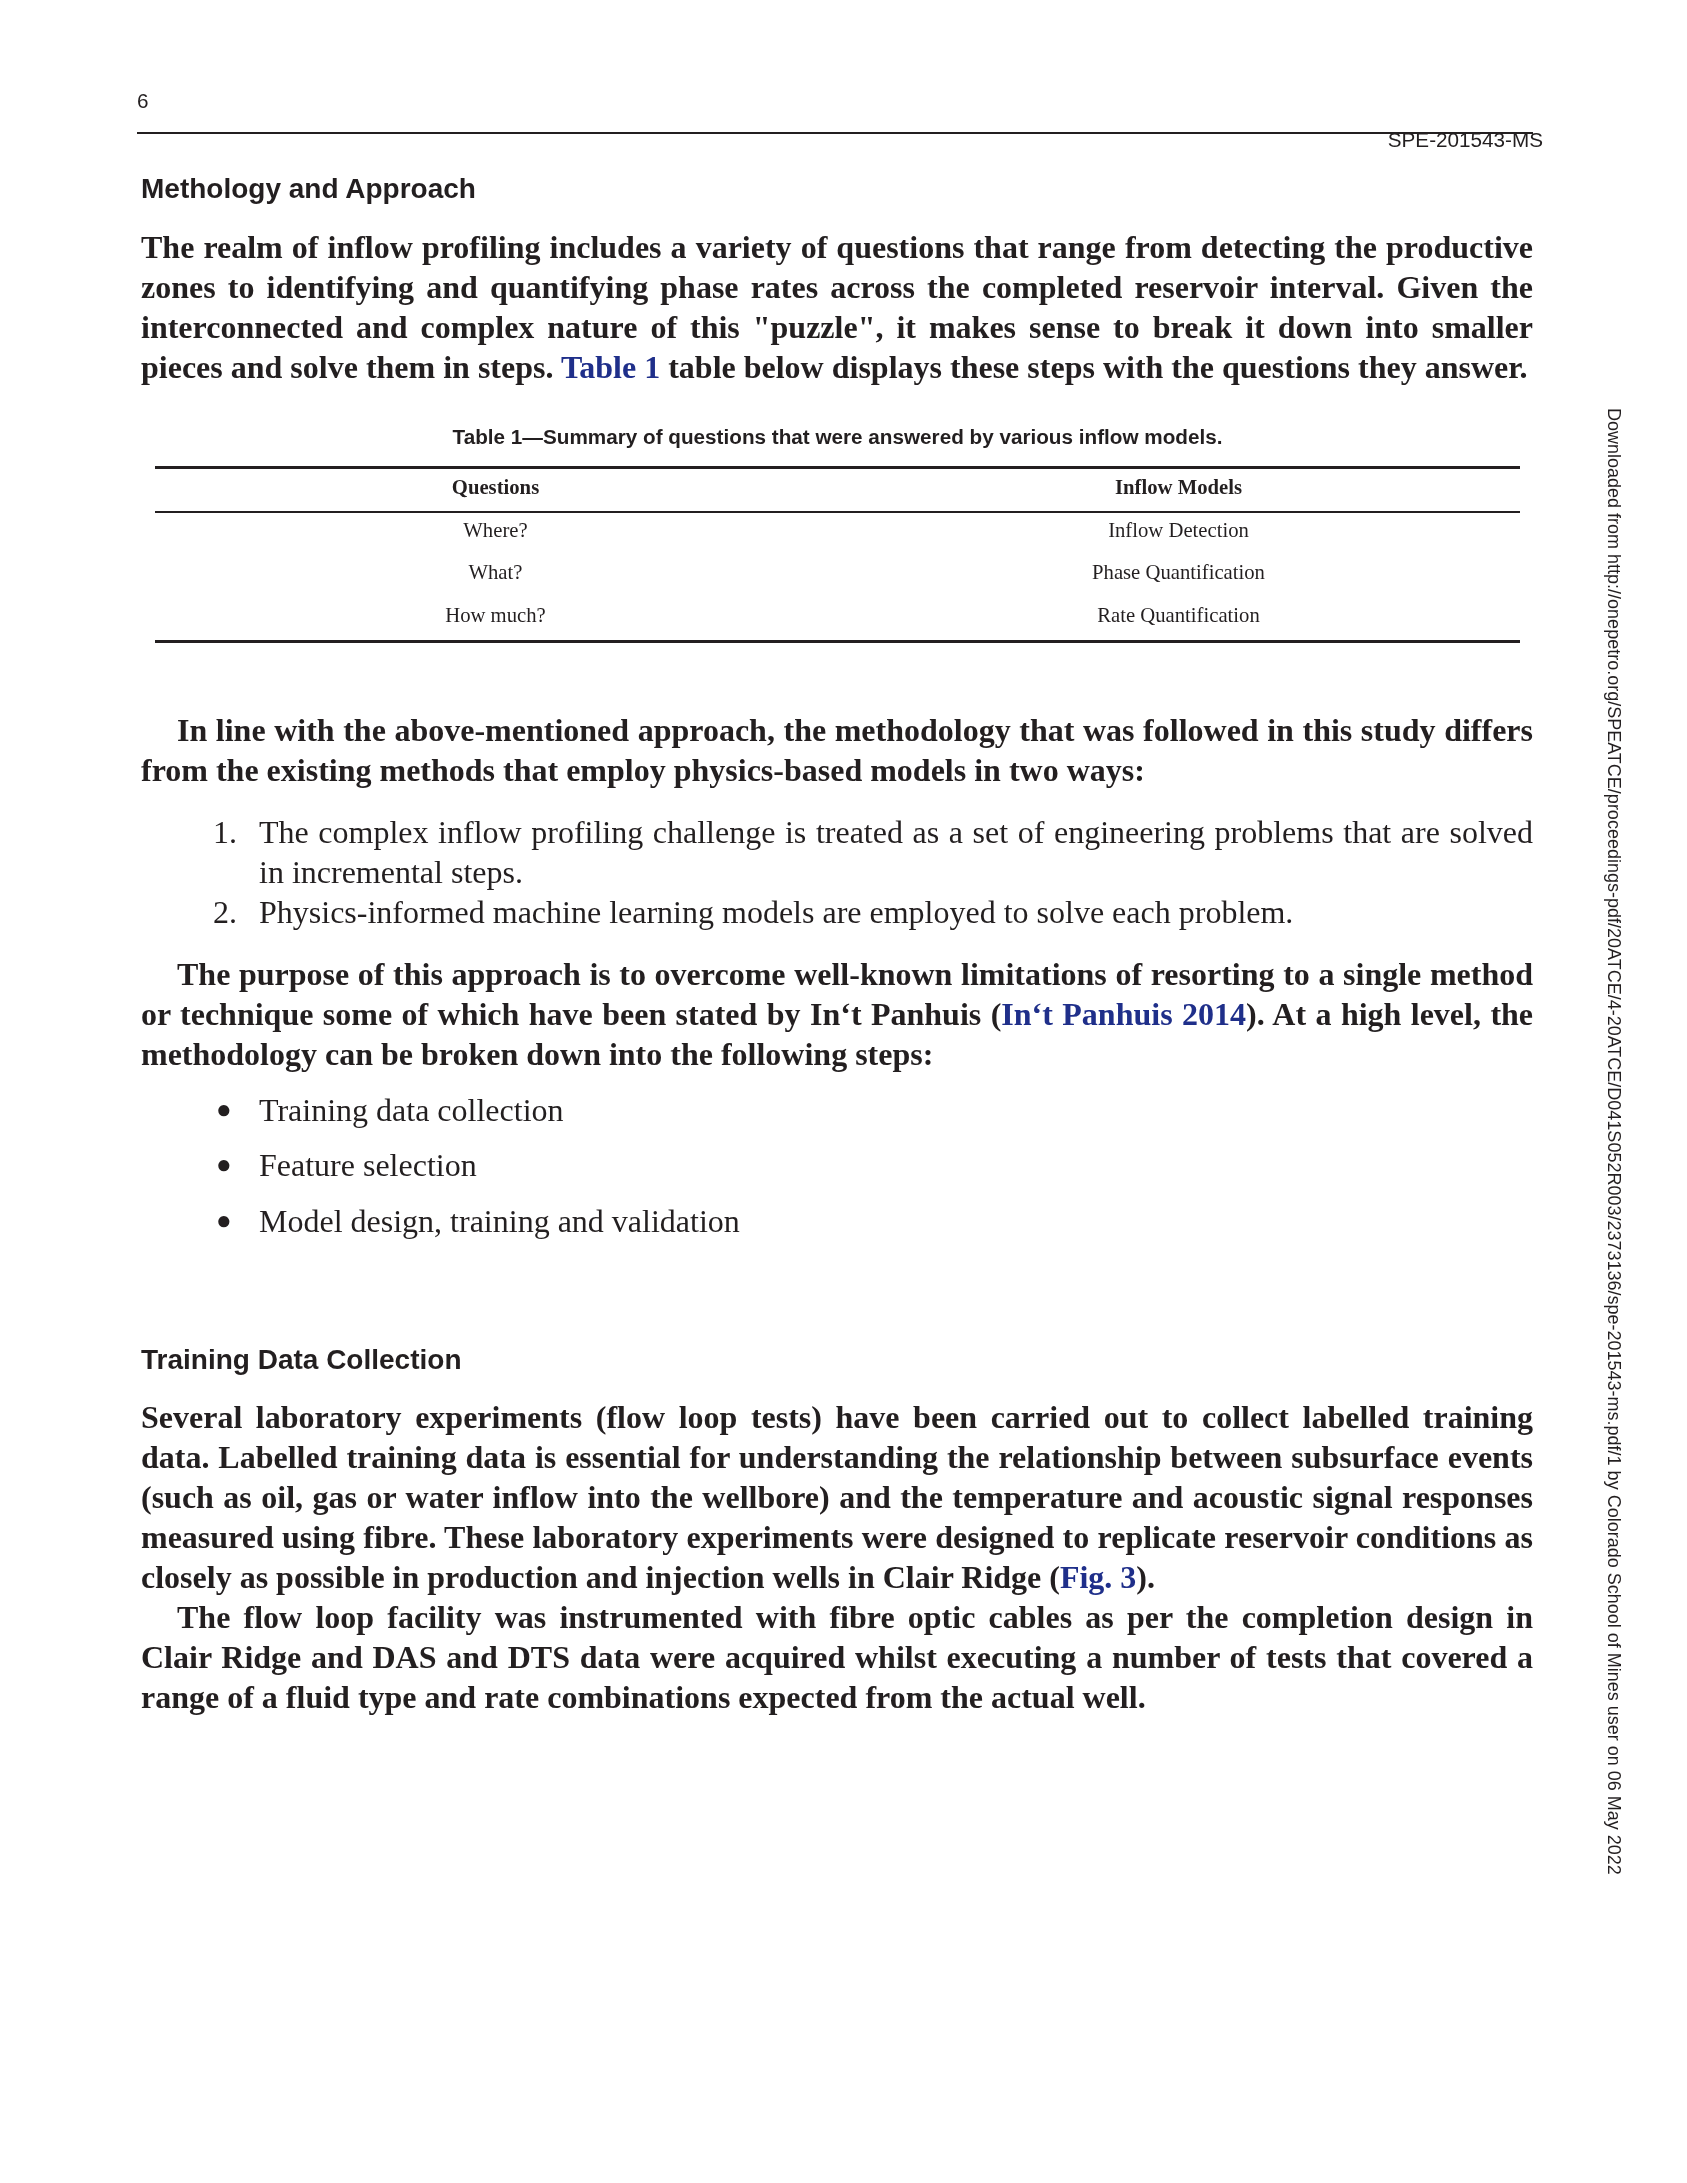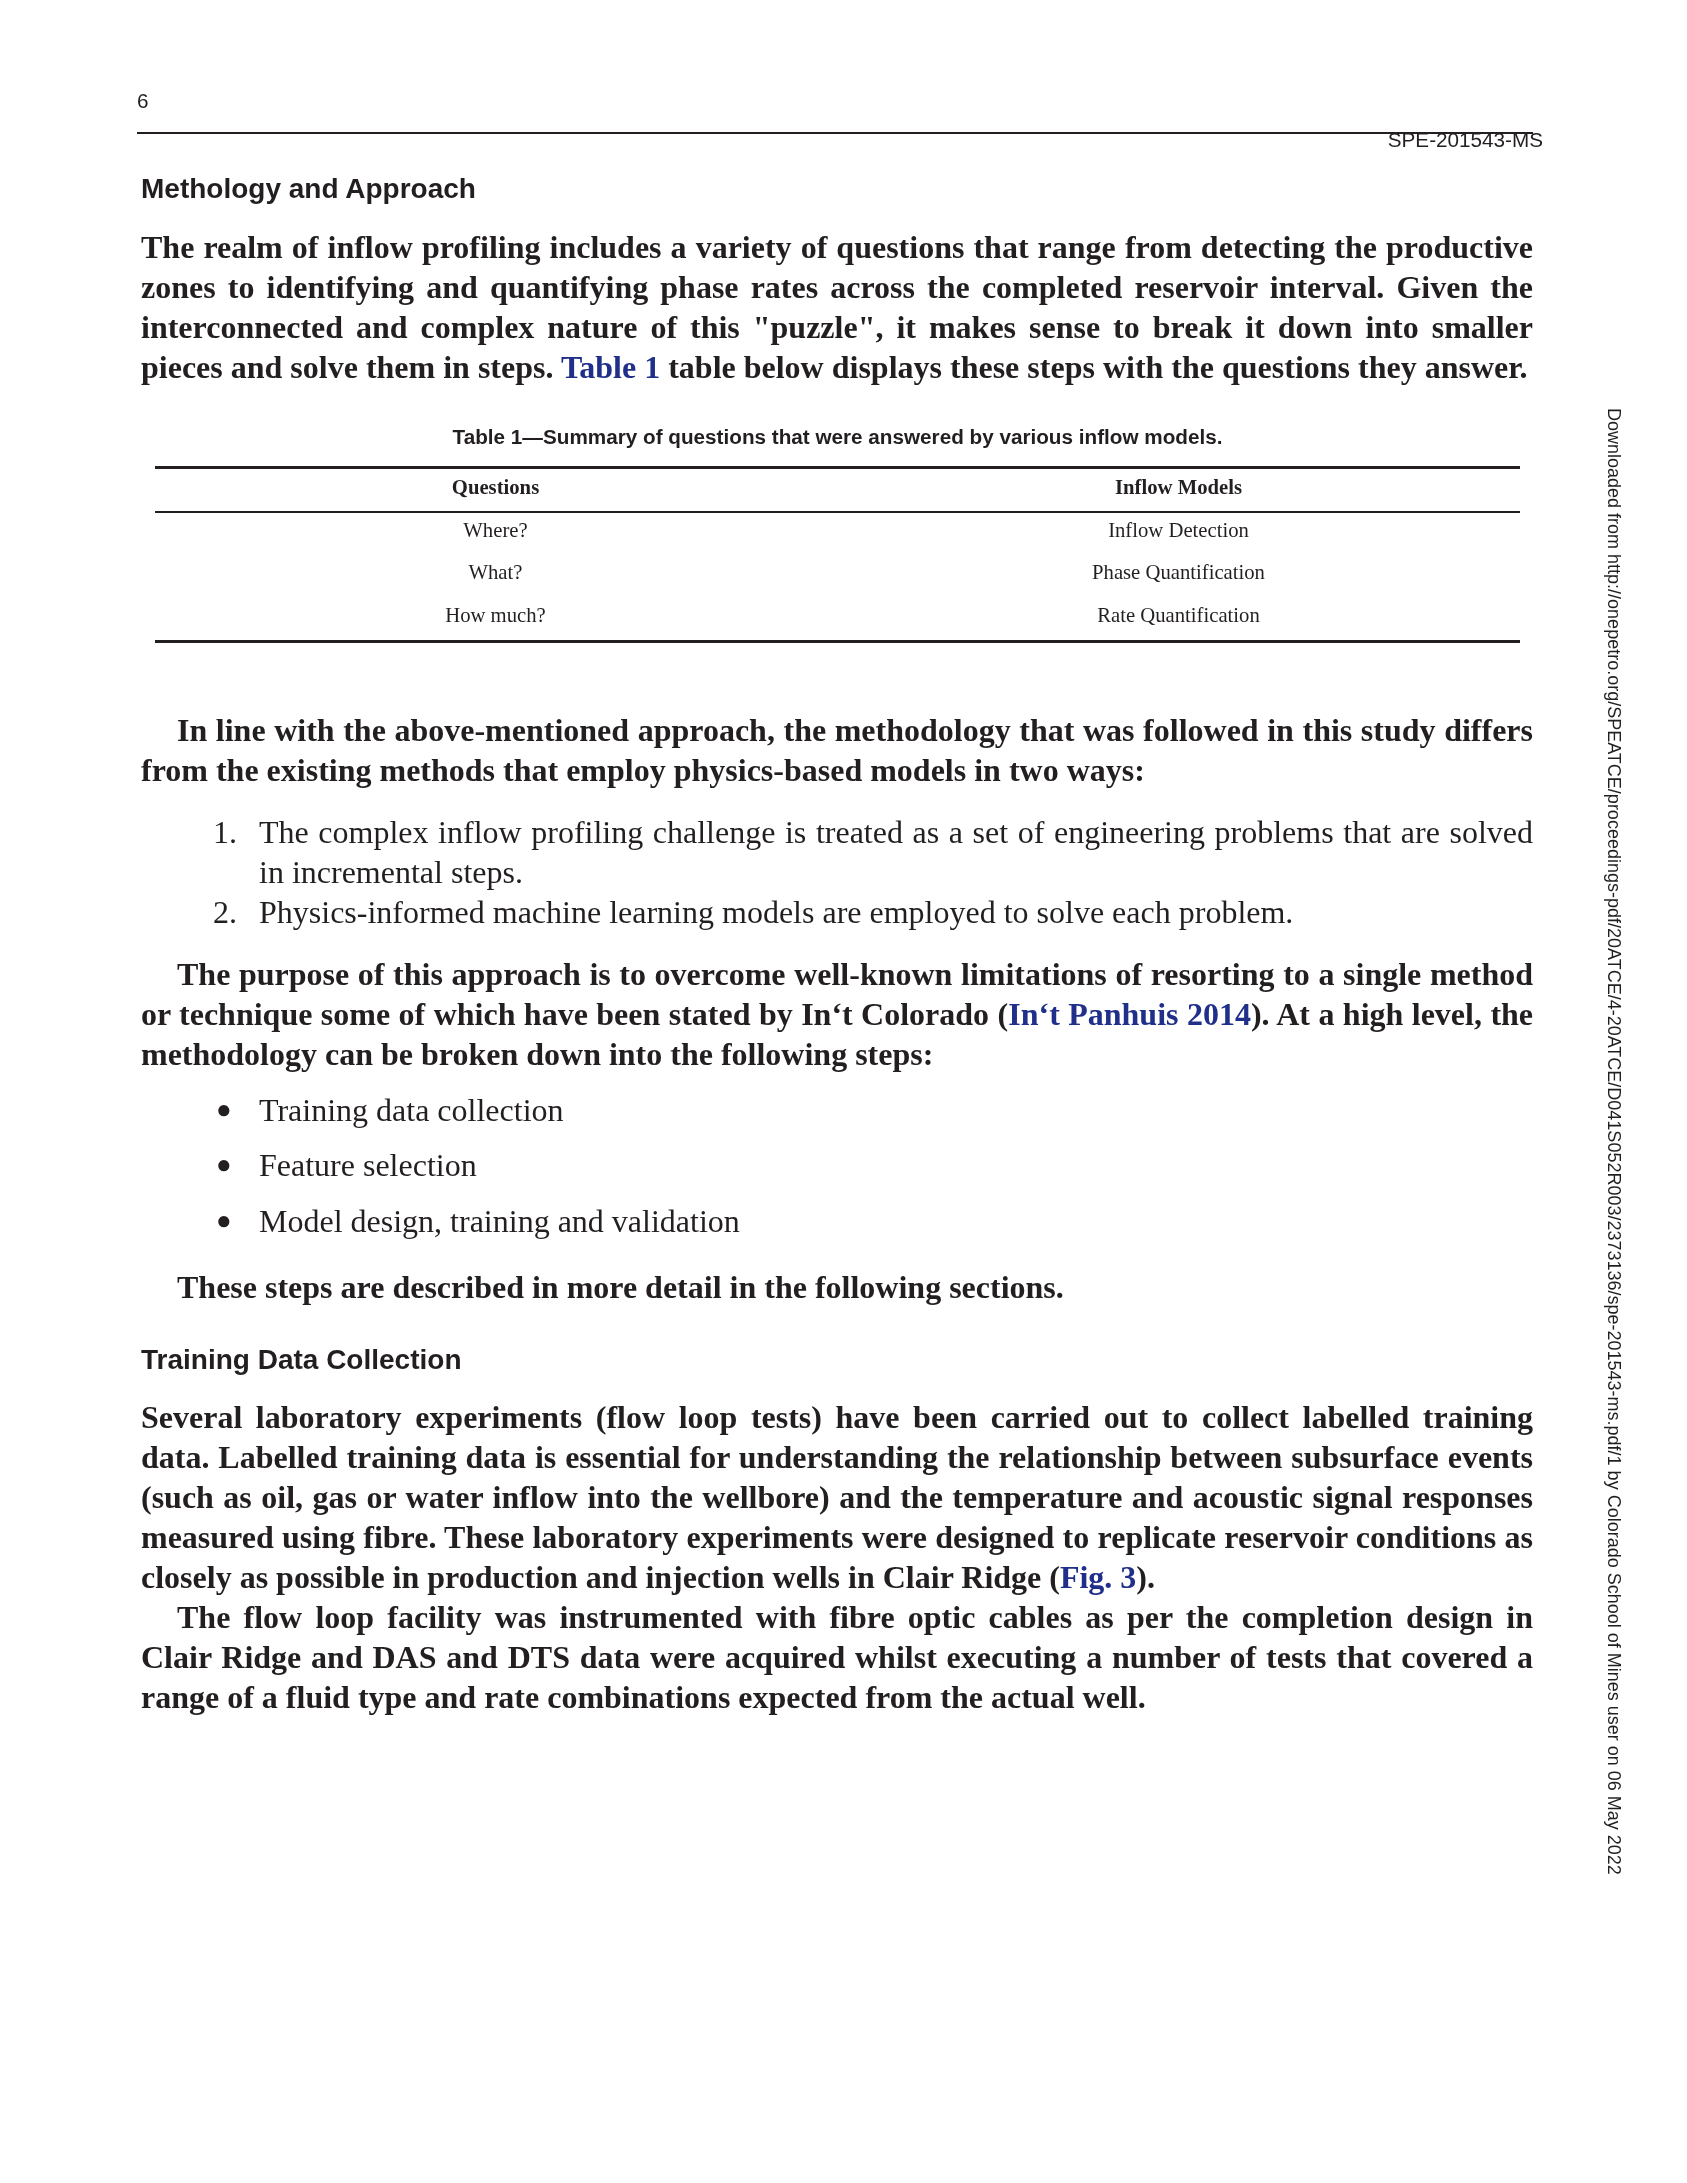--- a/index.html
+++ b/index.html
@@ -61,38 +61,37 @@
     <li class="list-item">
       <span class="list-marker">1.</span>
       <span>The complex inflow profiling challenge is treated as a set of engineering problems that are solved in incremental steps.</span>
     </li>
     <li class="list-item">
       <span class="list-marker">2.</span>
       <span>Physics-informed machine learning models are employed to solve each problem.</span>
     </li>
   </ol>
 
-  <p class="indent" style="margin-top:22px;"><span>The purpose of this approach is to overcome well-known limitations of resorting to a single method or technique some of which have been stated by </span><b>In‘t Colorado</b><span> (</span><a class="link">In‘t Panhuis 2014</a><span>). At a high level, the methodology can be broken down into the following steps:</span></p>
+  <p class="indent" style="margin-top:22px;"><span>The purpose of this approach is to overcome well-known limitations of resorting to a single method or technique some of which have been stated by </span><b>In‘t Panhuis</b><span> (</span><a class="link">In‘t Panhuis 2014</a><span>). At a high level, the methodology can be broken down into the following steps:</span></p>
 
   <ul style="margin-top:15.5px;">
     <li class="list-item" style="margin-bottom:15.5px;">
       <span class="bullet-marker">●</span>
       <span>Training data collection</span>
     </li>
     <li class="list-item" style="margin-bottom:15.5px;">
       <span class="bullet-marker">●</span>
       <span>Feature selection</span>
     </li>
     <li class="list-item">
       <span class="bullet-marker">●</span>
       <span>Model design, training and validation</span>
     </li>
   </ul>
 
-  <p class="indent" style="margin-top:26px;">These steps are described in more detail in the following sections.</p>
 </div>
 
 <h2 class="abs" style="left:141px; top:1344px;">Training Data Collection</h2>
 
 <div class="abs body-text" style="top:1397px;">
   <p><span>Several laboratory experiments (flow loop tests) have been carried out to collect labelled training data. Labelled training data is essential for understanding the relationship between subsurface events (such as oil, gas or water inflow into the wellbore) and the temperature and acoustic signal responses measured using fibre. These laboratory experiments were designed to replicate reservoir conditions as closely as possible in production and injection wells in Clair Ridge (</span><a class="link">Fig. 3</a><span>).</span></p>
   <p class="indent">The flow loop facility was instrumented with fibre optic cables as per the completion design in Clair Ridge and DAS and DTS data were acquired whilst executing a number of tests that covered a range of a fluid type and rate combinations expected from the actual well.</p>
 </div>
 
 <div class="abs" id="sidebar-text">Downloaded from http://onepetro.org/SPEATCE/proceedings-pdf/20ATCE/4-20ATCE/D041S052R003/2373136/spe-201543-ms.pdf/1 by Colorado School of Mines user on 06 May 2022</div>

